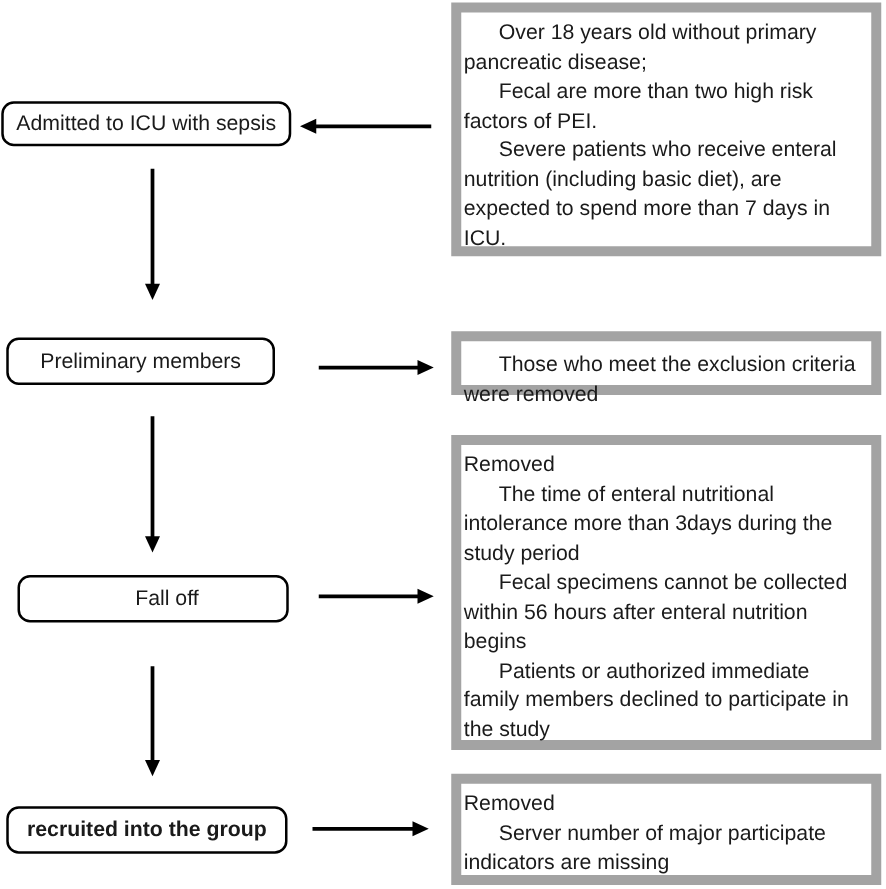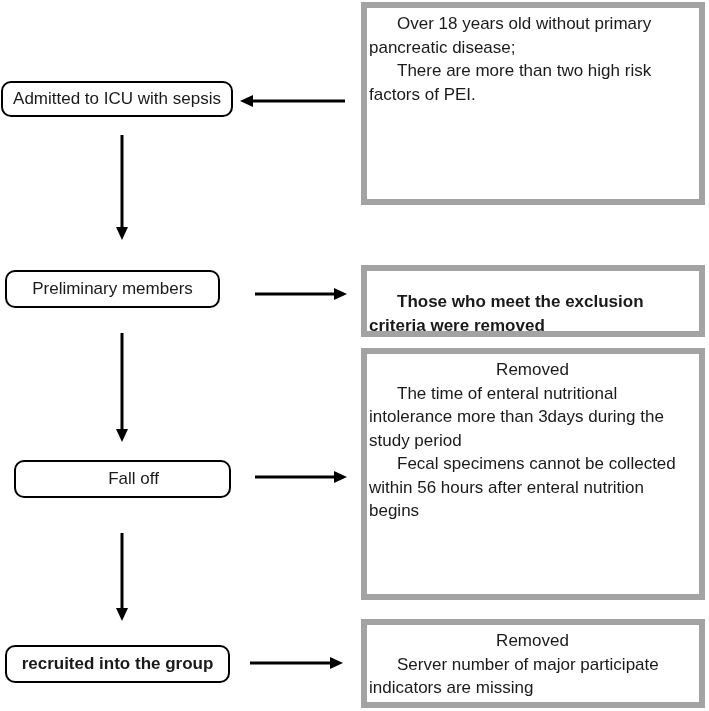--- a/index.html
+++ b/index.html
@@ -28,35 +28,35 @@
   }
   #lbox-1 { left: 1px;  top: 81px;  width: 232px; height: 36px; }
   #lbox-2 { left: 5px;  top: 270px; width: 215px; height: 38px; }
   #lbox-3 { left: 14px; top: 460px; width: 217px; height: 38px; padding-left: 22px; }
   #lbox-4 { left: 5px;  top: 645px; width: 225px; height: 38px; font-weight: bold; }
 
   
   .rbox {
     position: absolute;
     box-sizing: border-box;
-    border: 6px solid #a3a3a3;
+    border: 8px solid #a3a3a3;
     background: #fff;
     left: 361px;
     width: 344px;
     font-size: 17px;
     line-height: 23.5px;
     padding: 4px 3px 0 2px;
   }
   #rbox-1 { top: 2px;   height: 203px; }
-  #rbox-2 { top: 265px; height: 72px;  padding-top: 19px; font-weight: bold; }
+  #rbox-2 { top: 265px; height: 51px;  padding-top: 7px; }
   #rbox-3 { top: 348px; height: 252px; }
   #rbox-4 { top: 619px; height: 89px;  }
   .rbox p { margin: 0; }
   .rbox p.indent { text-indent: 28px; }
-  .rbox .heading { margin: 0; text-align: center; }
+  .rbox .heading { margin: 0; }
 
   svg.arrows {
     position: absolute; left: 0; top: 0;
     width: 709px; height: 711px;
     pointer-events: none;
   }
   svg.arrows line { stroke: #000; stroke-width: 3; }
   svg.arrows polygon { fill: #000; stroke: none; }
 </style>
 </head>
@@ -110,31 +110,33 @@
   </div>
   <div class="lbox" id="lbox-3">
     <span>Fall off</span>
   </div>
   <div class="lbox" id="lbox-4">
     <span>recruited into the group</span>
   </div>
 
   <div class="rbox" id="rbox-1">
     <p class="indent">Over 18 years old without primary pancreatic disease;</p>
-    <p class="indent">There are more than two high risk factors of PEI.</p>
+    <p class="indent">Fecal are more than two high risk factors of PEI.</p>
+    <p class="indent">Severe patients who receive enteral nutrition (including basic diet), are expected to spend more than 7 days in ICU.</p>
   </div>
 
   <div class="rbox" id="rbox-2">
     <p class="indent">Those who meet the exclusion criteria were removed</p>
   </div>
 
   <div class="rbox" id="rbox-3">
     <p class="heading">Removed</p>
     <p class="indent">The time of enteral nutritional intolerance more than 3days during the study period</p>
     <p class="indent">Fecal specimens cannot be collected within 56 hours after enteral nutrition begins</p>
+    <p class="indent">Patients or authorized immediate family members declined to participate in the study</p>
   </div>
 
   <div class="rbox" id="rbox-4">
     <p class="heading">Removed</p>
     <p class="indent">Server number of major participate indicators are missing</p>
   </div>
 
 </div>
 
 </body></html>

